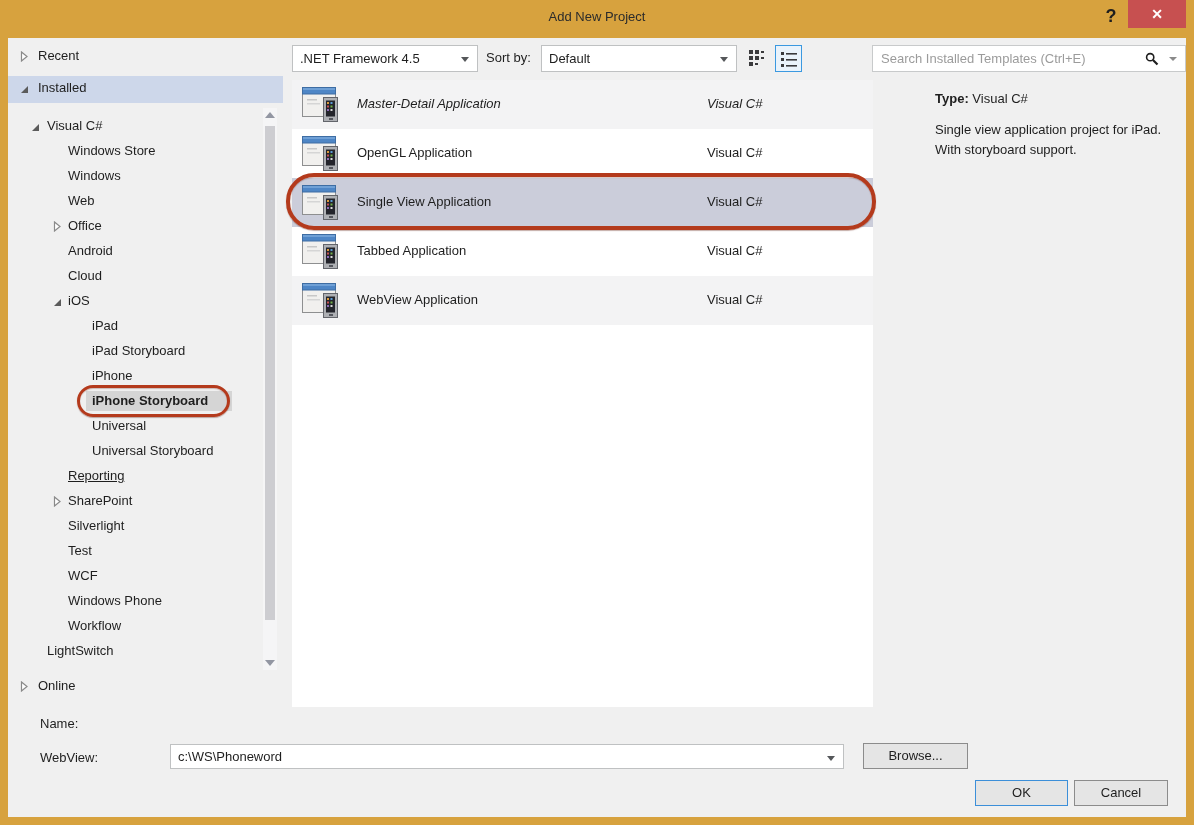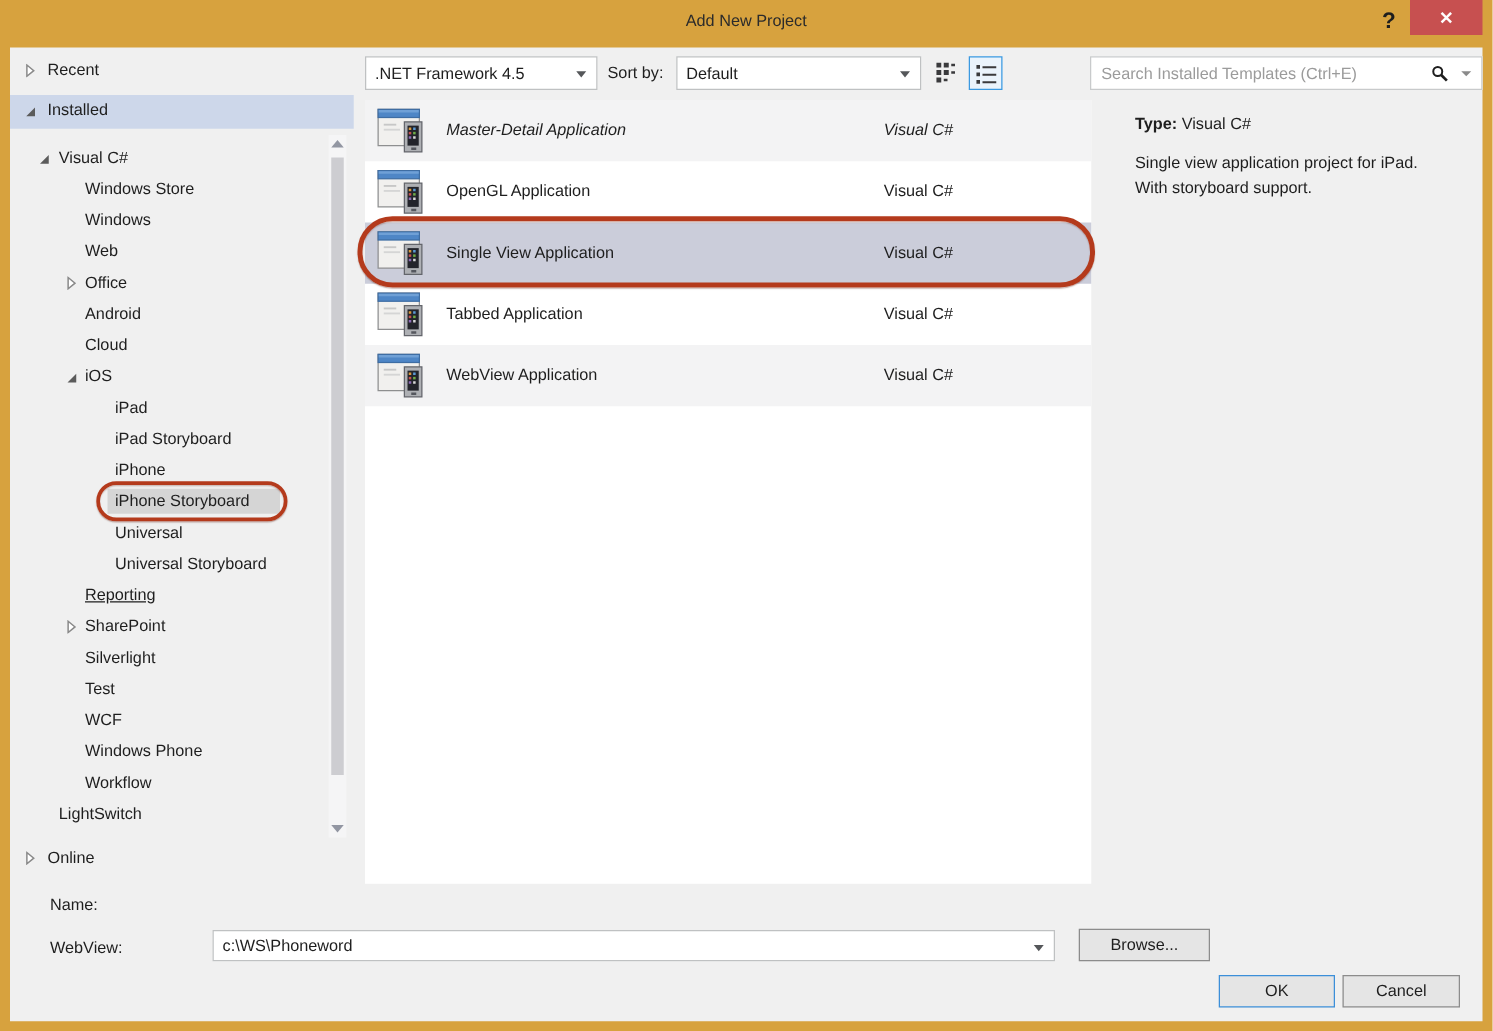--- a/index.html
+++ b/index.html
@@ -21,21 +21,21 @@
   .content { position:absolute; left:8px; top:38px; width:1178px; height:779px;
     background:#F0F0F0; font-size:13px; color:#1E1E1E; }
 
   
   .tree-pane { position:absolute; left:0; top:0; width:278px; height:669px; }
   .tree-row { position:absolute; left:0; width:275px; height:25px; cursor:default; }
   .tree-row.cat { height:27px; }
   .tree-row.cat-selected { background:#CDD7EA; }
   .tree-arrow { position:absolute; top:6px; width:12px; height:12px; }
   .tree-label { position:absolute; top:4px; white-space:nowrap; }
-  .tree-label.item-selected { background:#D5D5D5; top:2px; padding:2px 24px 3px 6px; }
+  .tree-label.item-selected { background:#D5D5D5; top:2px; padding:2px 24px 3px 6px;font-weight:bold; }
 
   .scrollbar { position:absolute; left:255px; top:70px; width:14px; height:562px; background:#F5F5F6; }
   .sb-arrow { position:absolute; left:2px; width:0; height:0; border-left:5px solid transparent; border-right:5px solid transparent; }
   .sb-up { top:4px; border-bottom:6px solid #9296A2; }
   .sb-down { bottom:4px; border-top:6px solid #9296A2; }
   .sb-thumb { position:absolute; left:2px; top:18px; width:10px; height:494px; background:#CDCDD1; }
 
   
   .combo { position:absolute; top:7px; height:27px; background:#FFFFFF;
     border:1px solid #BFC1C2; line-height:25px; padding-left:7px; cursor:default; }
@@ -61,21 +61,21 @@
   
   .tpl-list { position:absolute; left:284px; top:42px; width:581px; height:627px; background:#FFFFFF; }
   .tpl-row { position:absolute; left:0; width:581px; height:49px; cursor:default; }
   .tpl-row.alt { background:#F3F3F4; }
   .tpl-row.selected { background:#CBCDDA; }
   .tpl-icon { position:absolute; left:9px; top:4px; }
   .tpl-name { position:absolute; left:65px; top:16px; }
   .tpl-lang { position:absolute; left:415px; top:16px; }
 
   
-  .right-pane { position:absolute; left:885px; top:42px; width:252px; height:627px; }
+  .right-pane { position:absolute; left:912px; top:42px; width:252px; height:627px; }
   .type-line { position:absolute; left:15px; top:11px; }
   .type-label { font-weight:bold; }
   .desc { position:absolute; left:15px; top:40px; width:285px; line-height:20px; }
 
   
   .annotation { position:absolute; border:3px solid #B43A1C; border-radius:16px;
     pointer-events:none; box-shadow:0 1px 1px rgba(90,20,5,.35), inset 0 1px 1px rgba(90,20,5,.25); }
   .ann-tree { left:69px; top:347px; width:153px; height:32px; }
   .ann-row { left:278px; top:135px; width:590px; height:57px; border-width:4px; border-radius:28px; }
 

